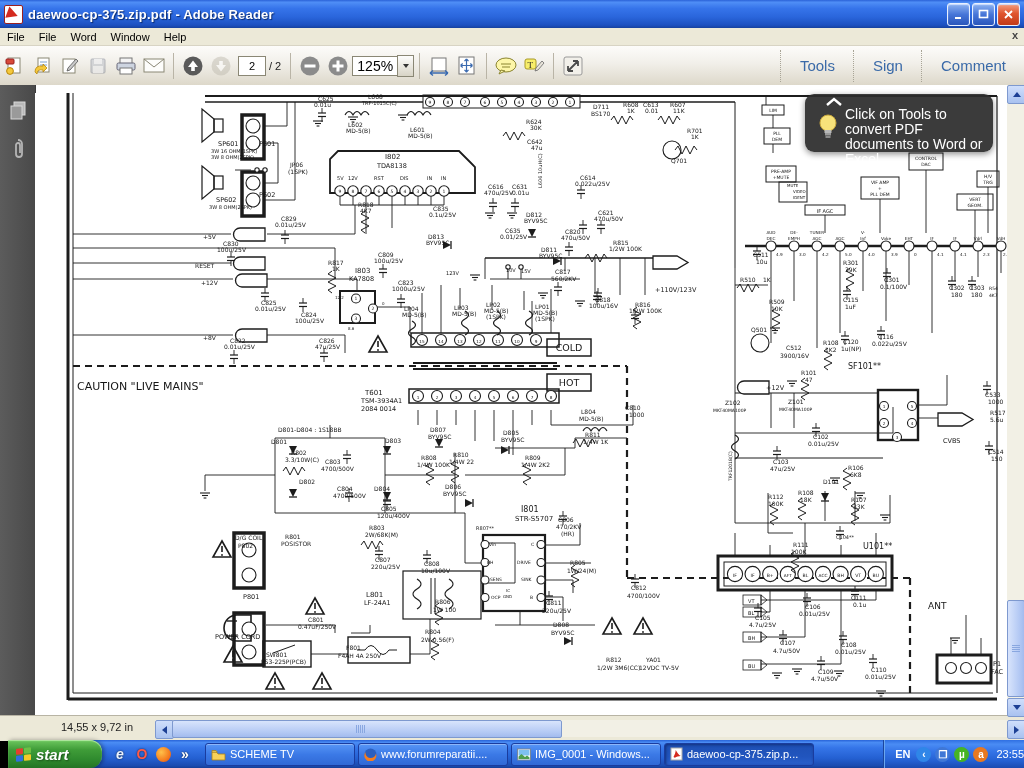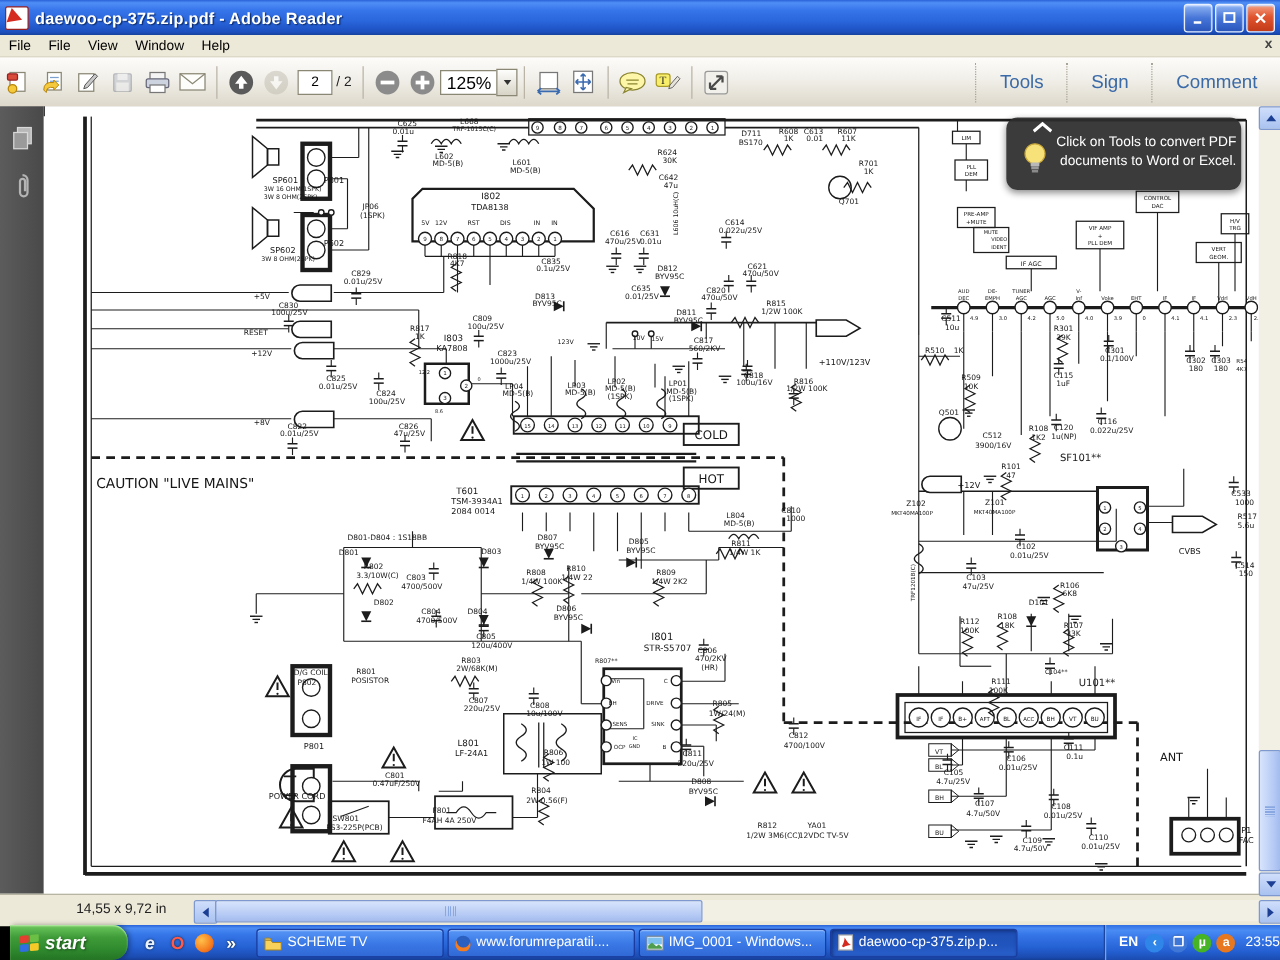--- a/index.html
+++ b/index.html
@@ -43,21 +43,21 @@
   .content{position:absolute;left:0;top:85px;width:1024px;height:630px;background:#fff;}
   .sidebar{position:absolute;left:0;top:0;width:35px;height:630px;background:linear-gradient(90deg,#5c5c5c,#494949);border-right:1px solid #3c3c3c;}
   .sbicon{width:24px;height:24px;margin:14px auto 8px auto;display:flex;align-items:center;justify-content:center;}
   .docview{position:absolute;left:35px;top:0;width:972px;height:630px;background:#fff;overflow:hidden;margin-top:8px;}
   #schx text{font-family:"DejaVu Sans",sans-serif;fill:#161616;}
 
   
   .tooltip{position:absolute;left:805px;top:94px;width:188px;height:58px;background:rgba(44,44,44,.93);border-radius:9px;z-index:30;color:#fff;box-shadow:0 2px 6px rgba(0,0,0,.45);}
   .tooltip .chev{position:absolute;left:20px;top:3px;}
   .tooltip .bulb{position:absolute;left:12px;top:19px;}
-  .tooltip .tiptext{position:absolute;left:40px;top:13px;font-size:11px;line-height:15px;text-align:right;}
+  .tooltip .tiptext{position:absolute;left:40px;top:13px;font-size:14px;line-height:15px;}
 
   
   .vscroll{position:absolute;left:1007px;top:85px;width:17px;height:630px;background:#f2f0e5;z-index:20;}
   .sbtn{position:absolute;left:0;width:17px;height:17px;background:linear-gradient(180deg,#cfdefb,#a9c2f0);border:1px solid #7e99cf;border-radius:2px;display:flex;align-items:center;justify-content:center;}
   .tri-up{border-left:4px solid transparent;border-right:4px solid transparent;border-bottom:5px solid #1c3f94;}
   .tri-down{border-left:4px solid transparent;border-right:4px solid transparent;border-top:5px solid #1c3f94;}
   .tri-left{border-top:4px solid transparent;border-bottom:4px solid transparent;border-right:5px solid #1c3f94;}
   .tri-right{border-top:4px solid transparent;border-bottom:4px solid transparent;border-left:5px solid #1c3f94;}
   .vthumb{position:absolute;left:0;top:515px;width:16px;height:95px;border:1px solid #7e99cf;border-radius:2px;background:linear-gradient(90deg,#d8e4fc,#b4c9f4 70%,#a3bbee);}
   .grip-h{position:absolute;left:4px;top:44px;width:8px;height:8px;background:repeating-linear-gradient(180deg,#89a7e0 0 1px,transparent 1px 2px);}
@@ -109,21 +109,21 @@
         </div>
       <div class="xpbtn close">
           <svg width="11" height="11">
             <path d="M2 2 L9 9 M9 2 L2 9" stroke="#fff" stroke-width="1.8"></path>
           </svg>
         </div>
     </div>
   </div>
 
   <div class="menubar">
-    <span id="menuItems"><span class="menuitem">File</span><span class="menuitem">File</span><span class="menuitem">View</span><span class="menuitem">Window</span><span class="menuitem">Help</span></span>
+    <span id="menuItems"><span class="menuitem">File</span><span class="menuitem">File</span><span class="menuitem">Word</span><span class="menuitem">Window</span><span class="menuitem">Help</span></span>
     <span class="menuclose">x</span>
   </div>
 
   <div class="toolbar">
     <div class="tbico">
         <svg width="20" height="20">
           <rect x="4" y="2" width="12" height="15" fill="#fff" stroke="#8a8775"></rect>
           <rect x="2" y="3" width="8" height="5" rx="1" fill="#d84a3a" stroke="#9a2020"></rect>
           <circle cx="6" cy="15" r="3.4" fill="#f5c93c" stroke="#b8860b"></circle>
         </svg>

